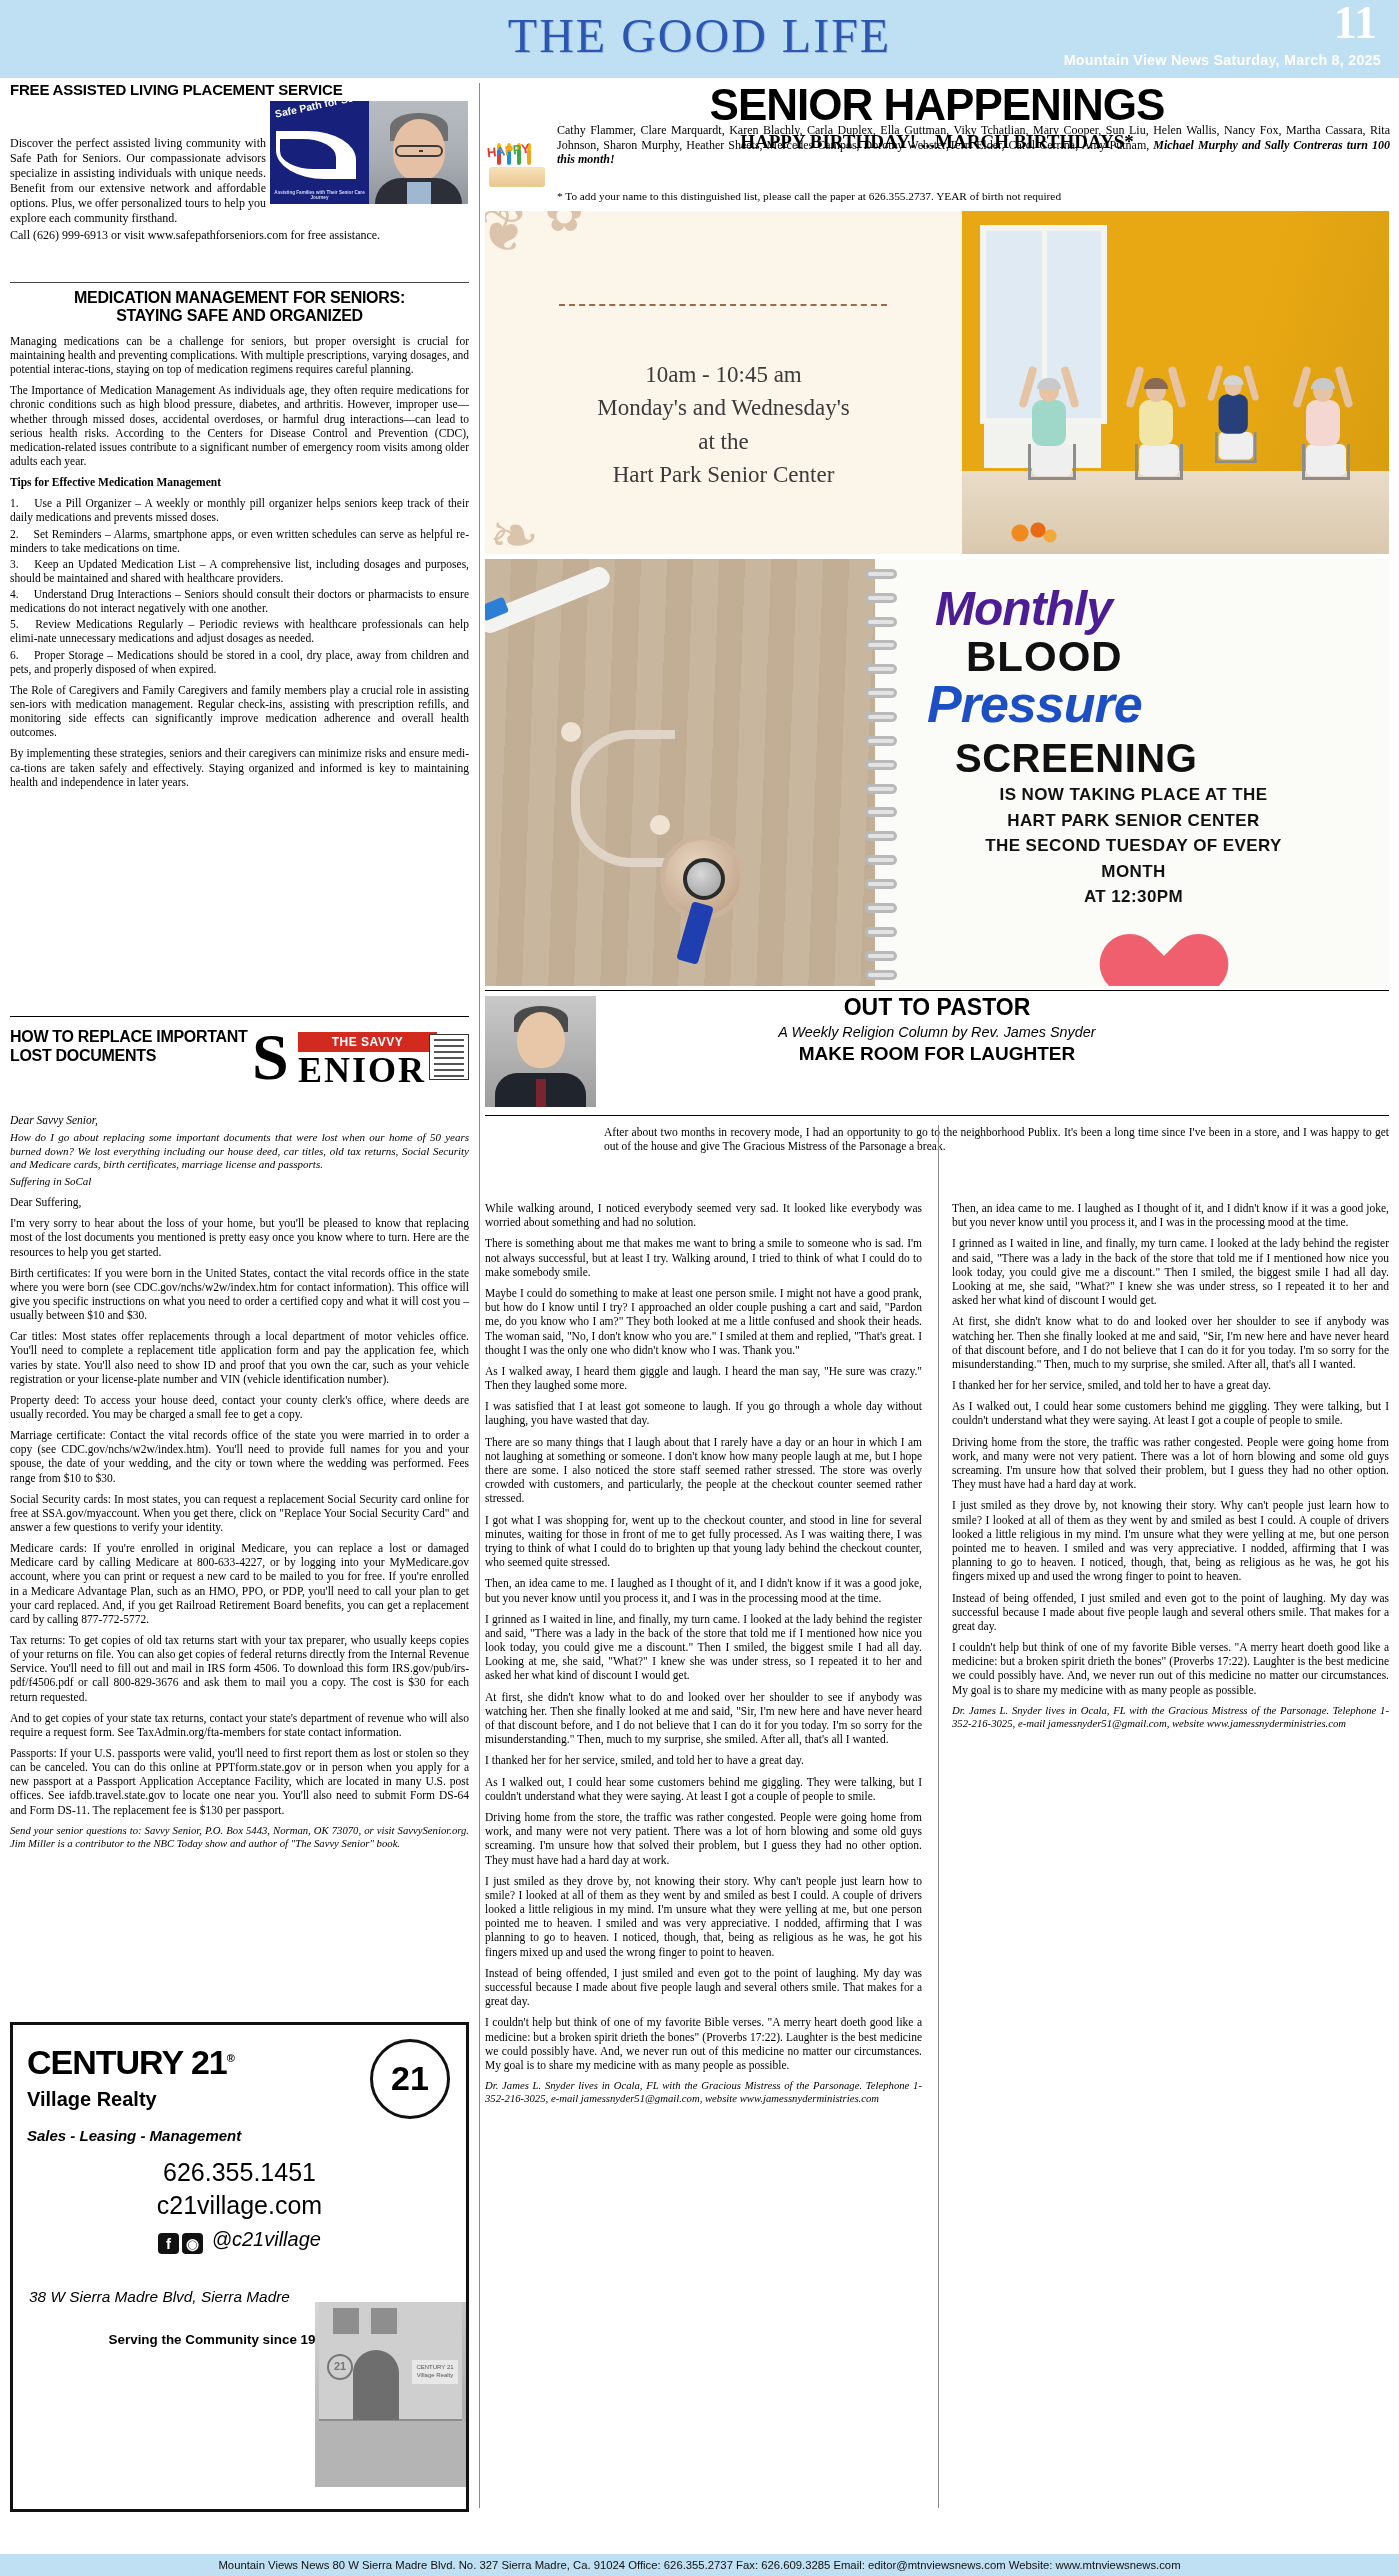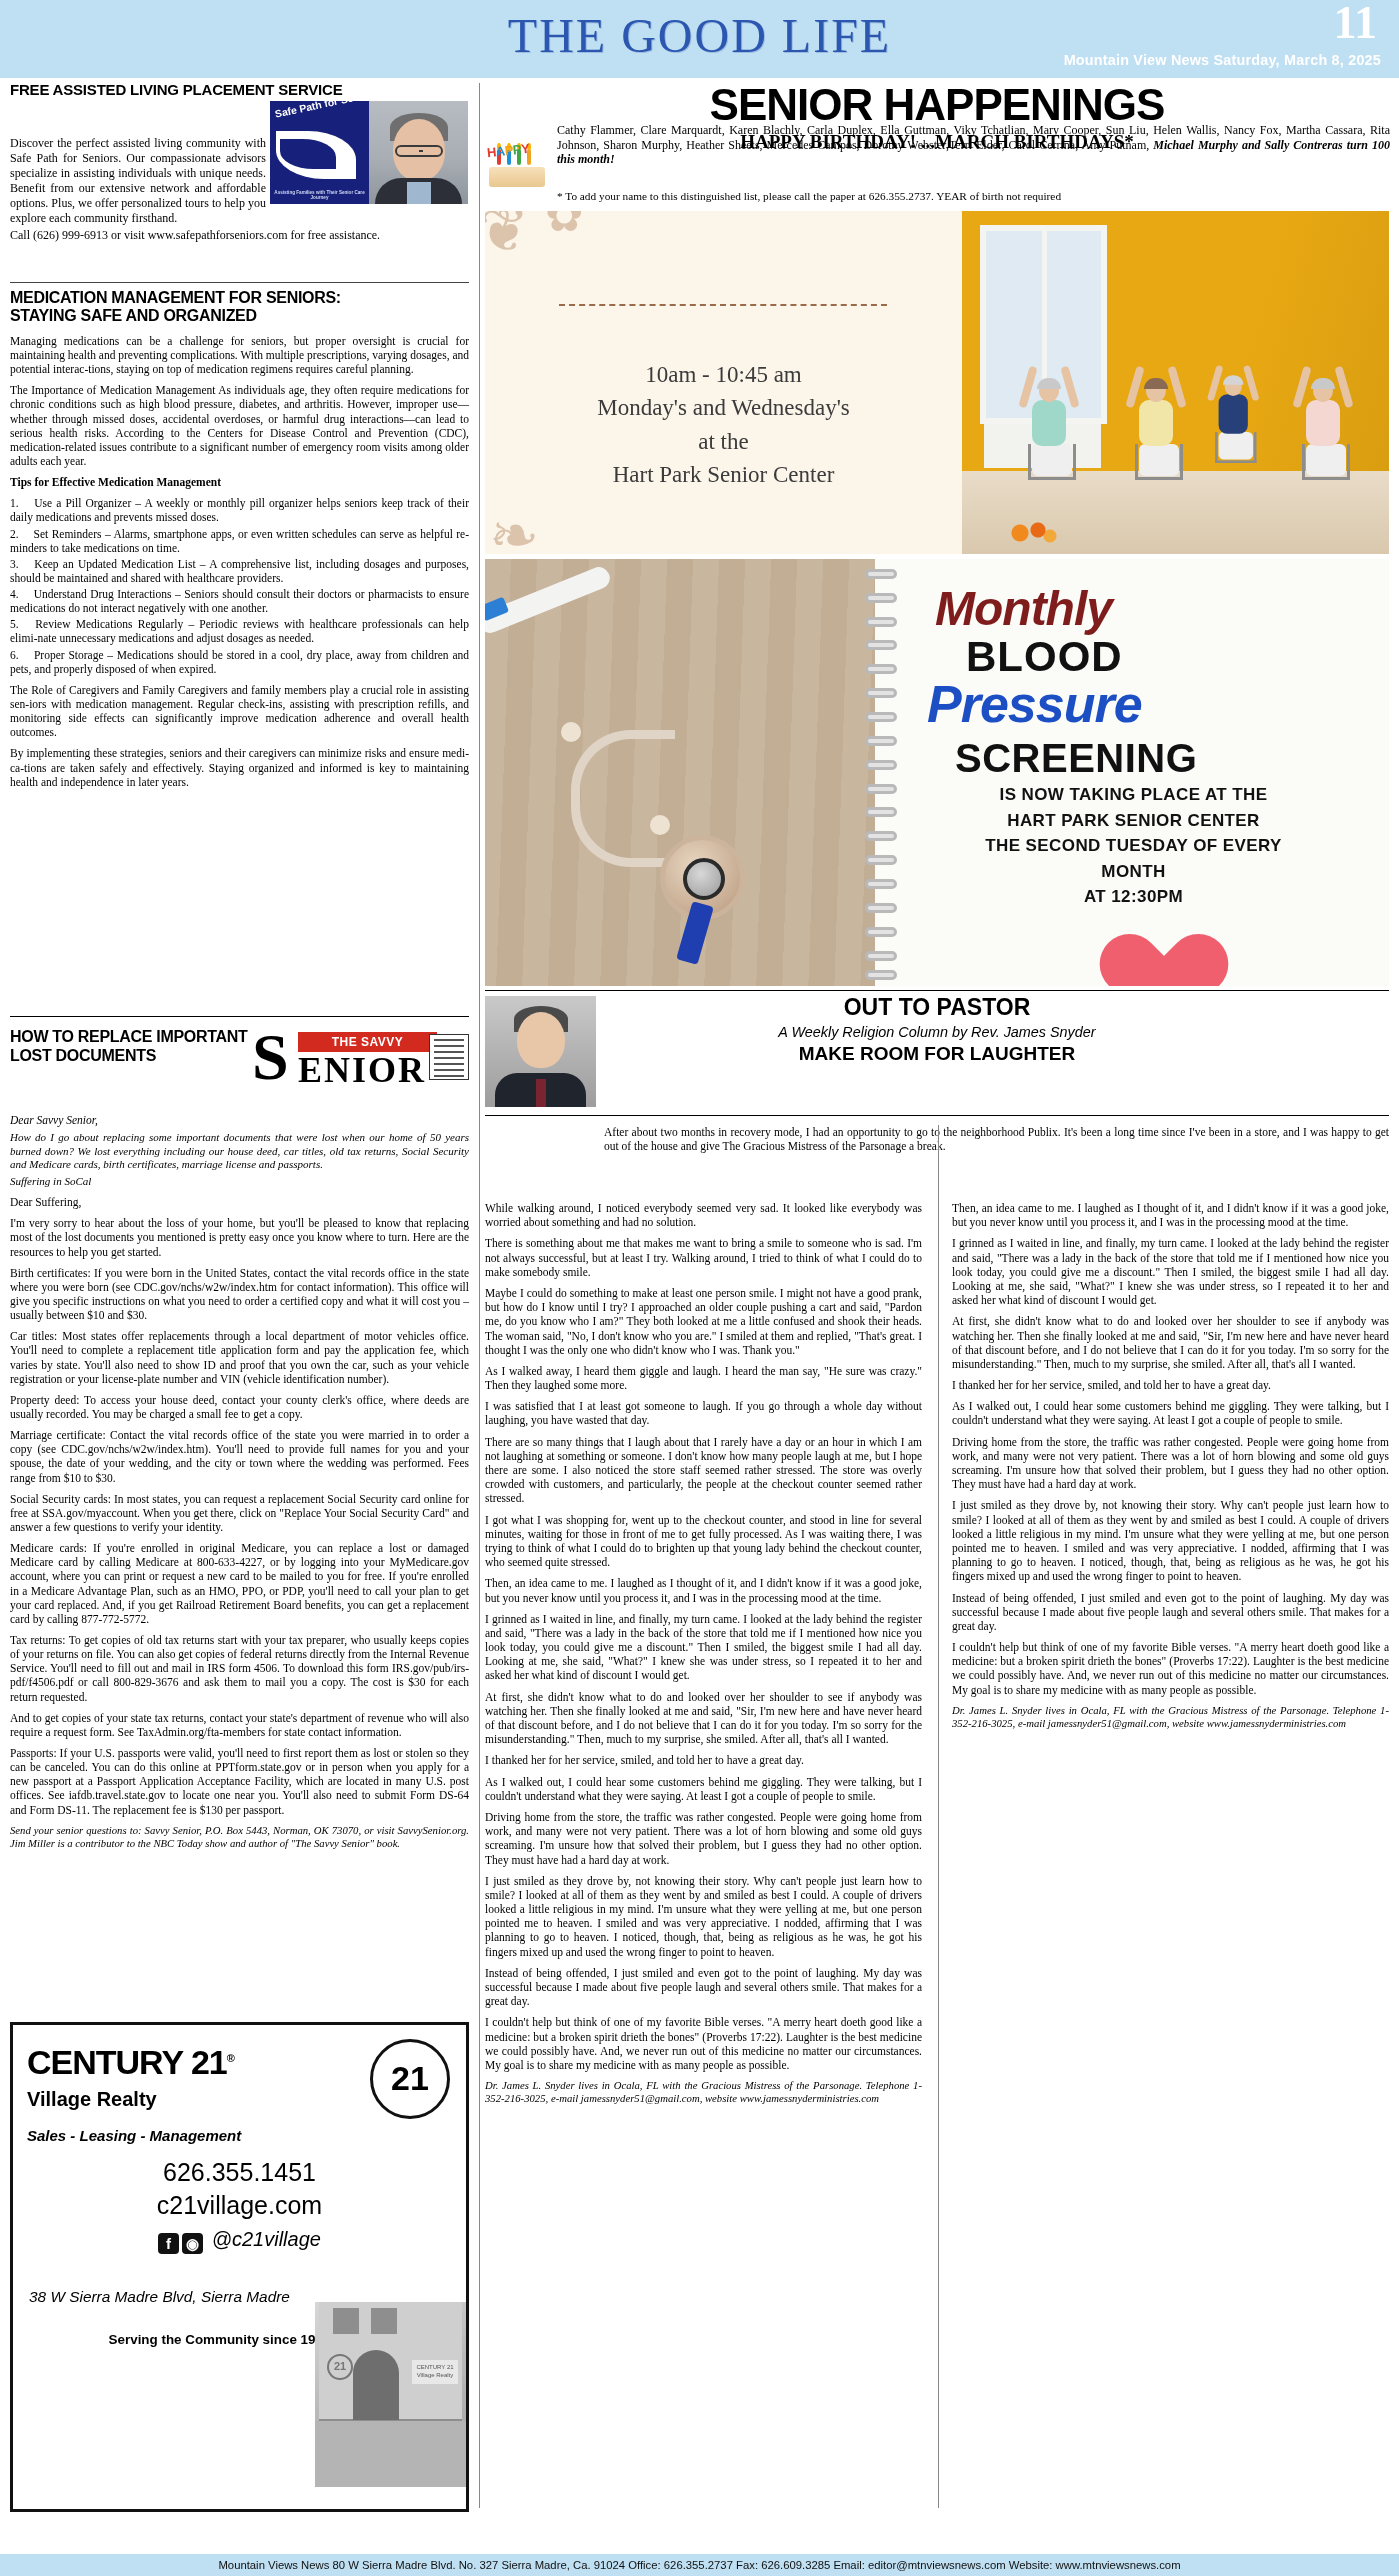--- a/index.html
+++ b/index.html
@@ -102,21 +102,21 @@
   .sp-photo .body{
     position:absolute;left:50%;bottom:0;margin-left:-44px;
     width:87px;height:26px;background:#2c2f38;border-radius:26px 26px 0 0;
   }
   .sp-photo .shirt{
     position:absolute;left:50%;bottom:0;margin-left:-12px;
     width:24px;height:22px;background:#9fb8cf;
   }
   .section-title{
     font-family:"Liberation Sans", sans-serif;
-    font-weight:bold;font-size:16px;
+    font-weight:bold;font-size:16px;text-align:center;
     line-height:1.12;margin:0 0 9px 0;letter-spacing:-0.3px;
   }
   .subhead-i{font-size:11.5px;margin:6px 0 4px;}
   
   .savvy-box{position:absolute;right:0;top:0;width:217px;height:74px;}
   .savvy-S{
     position:absolute;left:0;top:2px;font-family:"Liberation Serif",serif;
     font-size:66px;font-weight:bold;line-height:.82;
   }
   .savvy-red{
@@ -317,21 +317,21 @@
   }
   .bp-spiral{
     position:absolute;left:380px;top:0;width:34px;height:427px;
   }
   .bp-spiral i{
     position:absolute;left:0;width:32px;height:10px;border:3px solid #b9b9b9;
     border-radius:8px;box-sizing:border-box;background:#e3e3e3;
   }
   .bp-monthly{
     position:absolute;left:60px;top:22px;font-family:"Liberation Sans",sans-serif;
-    font-weight:bold;font-size:48px;color:#7f1d1d;font-style:italic;letter-spacing:-1px;
+    font-weight:bold;font-size:48px;color:#4c1d95;font-style:italic;letter-spacing:-1px;
   }
   .bp-blood{
     position:absolute;left:91px;top:74px;font-family:"Liberation Sans",sans-serif;
     font-weight:bold;font-size:42px;color:#111;letter-spacing:1px;
   }
   .bp-pressure{
     position:absolute;left:52px;top:115px;font-family:"Liberation Sans",sans-serif;
     font-weight:bold;font-size:52px;color:#1d4fc4;font-style:italic;letter-spacing:-1px;
   }
   .bp-screening{

